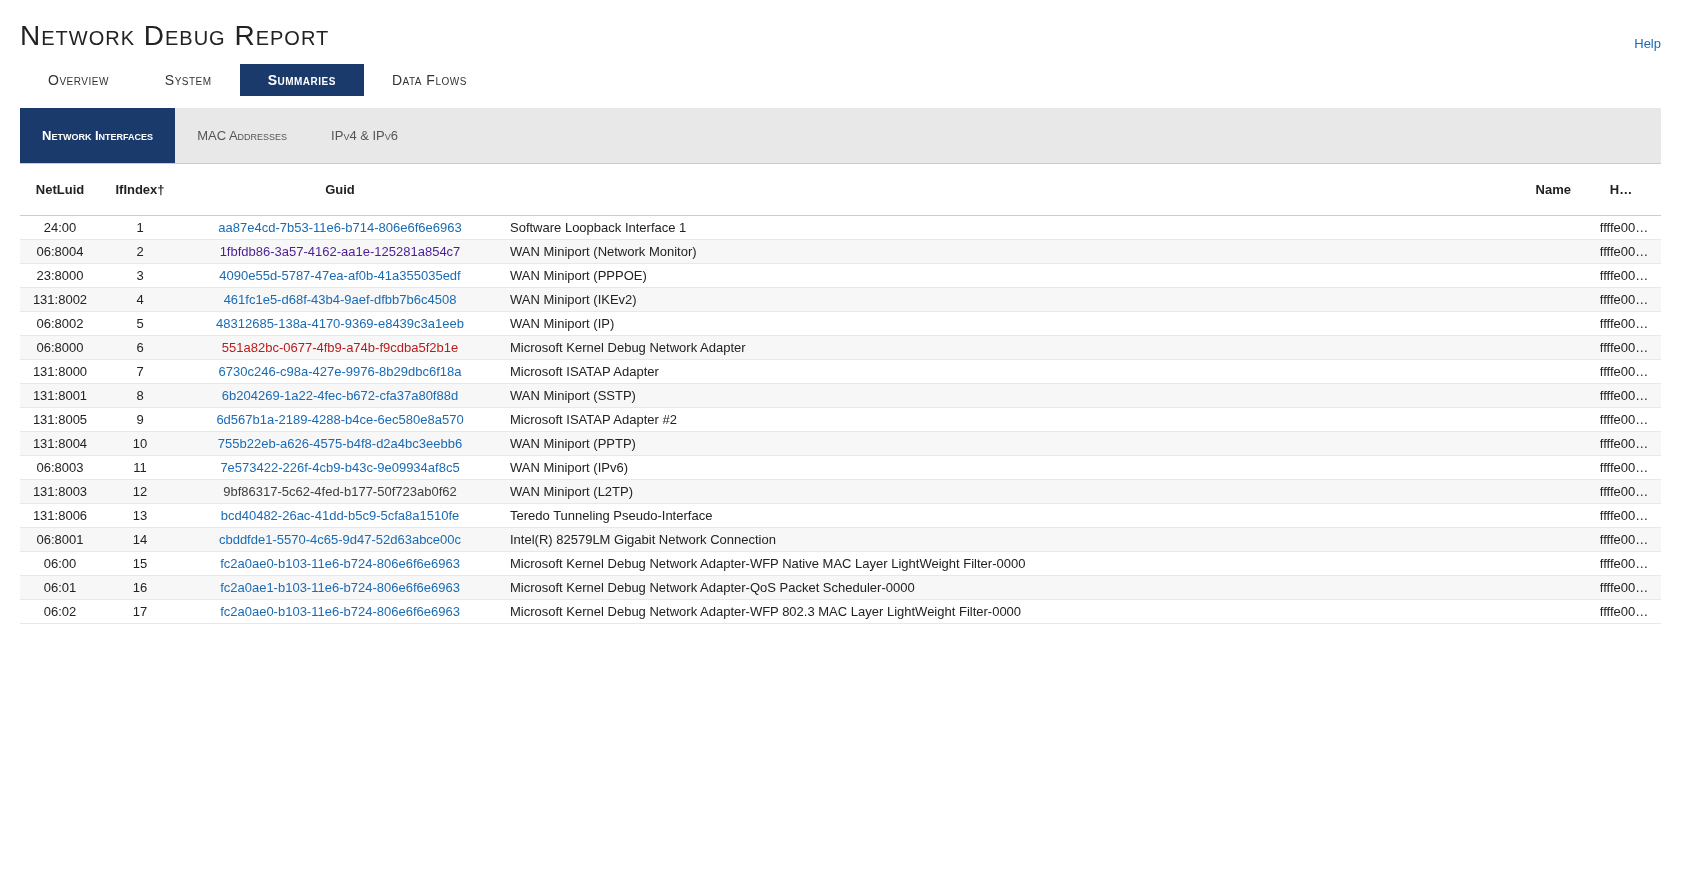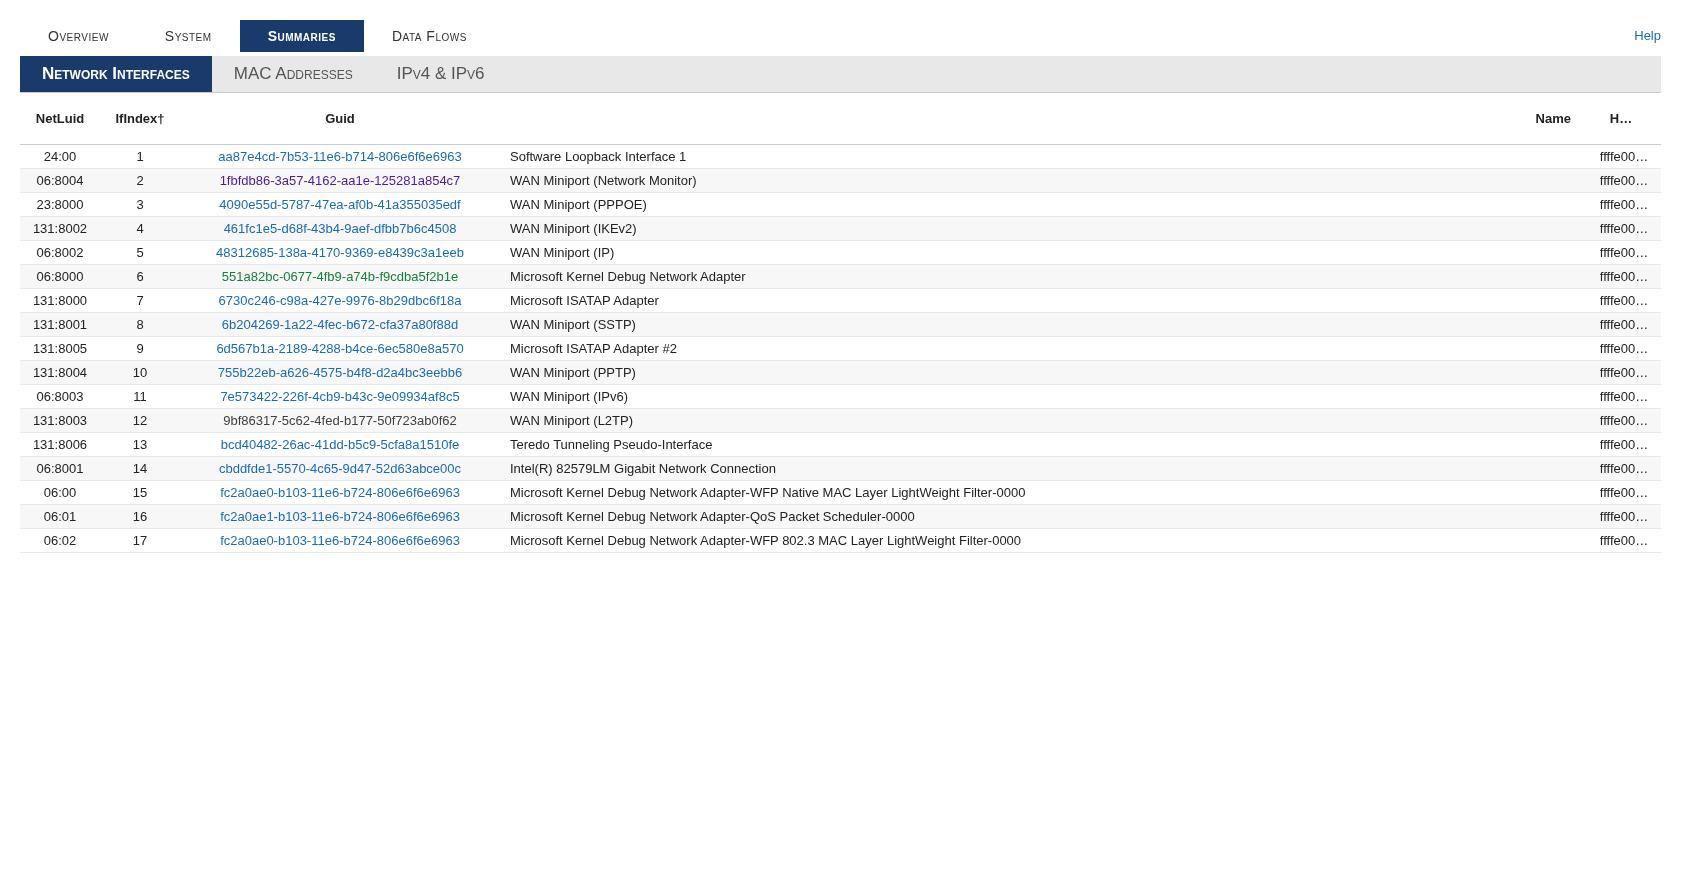--- a/index.html
+++ b/index.html
@@ -19,30 +19,30 @@
     .page-title {
       font-size: 28px;
       font-weight: 300;
       letter-spacing: 1px;
       color: #222;
       margin-bottom: 12px;
       font-variant: small-caps;
     }
     .help-link {
       position: absolute;
-      top: 28px;
+      top: 36px;
       right: 20px;
       color: #1a6bb5;
       text-decoration: none;
       font-size: 13px;
     }
     .main-tabs {
       display: flex;
       border-bottom: none;
-      margin-bottom: 4px;
+      margin-bottom: 12px;
       align-items: flex-start;
     }
     .main-tab {
       padding: 8px 28px;
       font-size: 14px;
       font-variant: small-caps;
       letter-spacing: 0.5px;
       cursor: pointer;
       color: #333;
       background: transparent;
@@ -56,22 +56,22 @@
       font-weight: 600;
     }
     .sub-tabs {
       display: flex;
       margin-top: 0;
       margin-bottom: 0;
       background: #e8e8e8;
       border-bottom: 1px solid #ccc;
     }
     .sub-tab {
-      padding: 8px 22px;
-      font-size: 17px;
+      padding: 20px 22px;
+      font-size: 13px;
       font-variant: small-caps;
       cursor: pointer;
       color: #555;
       background: transparent;
       border: none;
       text-decoration: none;
       display: inline-block;
     }
     .sub-tab.active {
       background: #1a3a6b;
@@ -130,20 +130,21 @@
     .col-ifindex { width: 80px; }
     .col-guid { width: 320px; }
     .col-name { min-width: 400px; }
     .col-hx { width: 80px; }
   </style>
 </head>
 <body>
 
 <div class="page">
 
+  <h1 class="page-title">Network Debug Report</h1>
 
   <a class="help-link" href="#">Help</a>
 
   <div class="main-tabs">
     <a class="main-tab" href="#">Overview</a>
     <a class="main-tab" href="#">System</a>
     <a class="main-tab active" href="#">Summaries</a>
     <a class="main-tab" href="#">Data Flows</a>
   </div>
 
@@ -196,21 +197,21 @@
           <tr>
             <td class="col-netluid">06:8002</td>
             <td class="col-ifindex">5</td>
             <td class="col-guid" style="color: rgb(26, 107, 181);">48312685-138a-4170-9369-e8439c3a1eeb</td>
             <td class="col-name">WAN Miniport (IP)</td>
             <td class="col-hx">ffffe00…</td>
           </tr>
           <tr>
             <td class="col-netluid">06:8000</td>
             <td class="col-ifindex">6</td>
-            <td class="col-guid" style="color: #15803d;">551a82bc-0677-4fb9-a74b-f9cdba5f2b1e</td>
+            <td class="col-guid" style="color: #b91c1c;">551a82bc-0677-4fb9-a74b-f9cdba5f2b1e</td>
             <td class="col-name">Microsoft Kernel Debug Network Adapter</td>
             <td class="col-hx">ffffe00…</td>
           </tr>
           <tr>
             <td class="col-netluid">131:8000</td>
             <td class="col-ifindex">7</td>
             <td class="col-guid" style="color: rgb(26, 107, 181);">6730c246-c98a-427e-9976-8b29dbc6f18a</td>
             <td class="col-name">Microsoft ISATAP Adapter</td>
             <td class="col-hx">ffffe00…</td>
           </tr>

